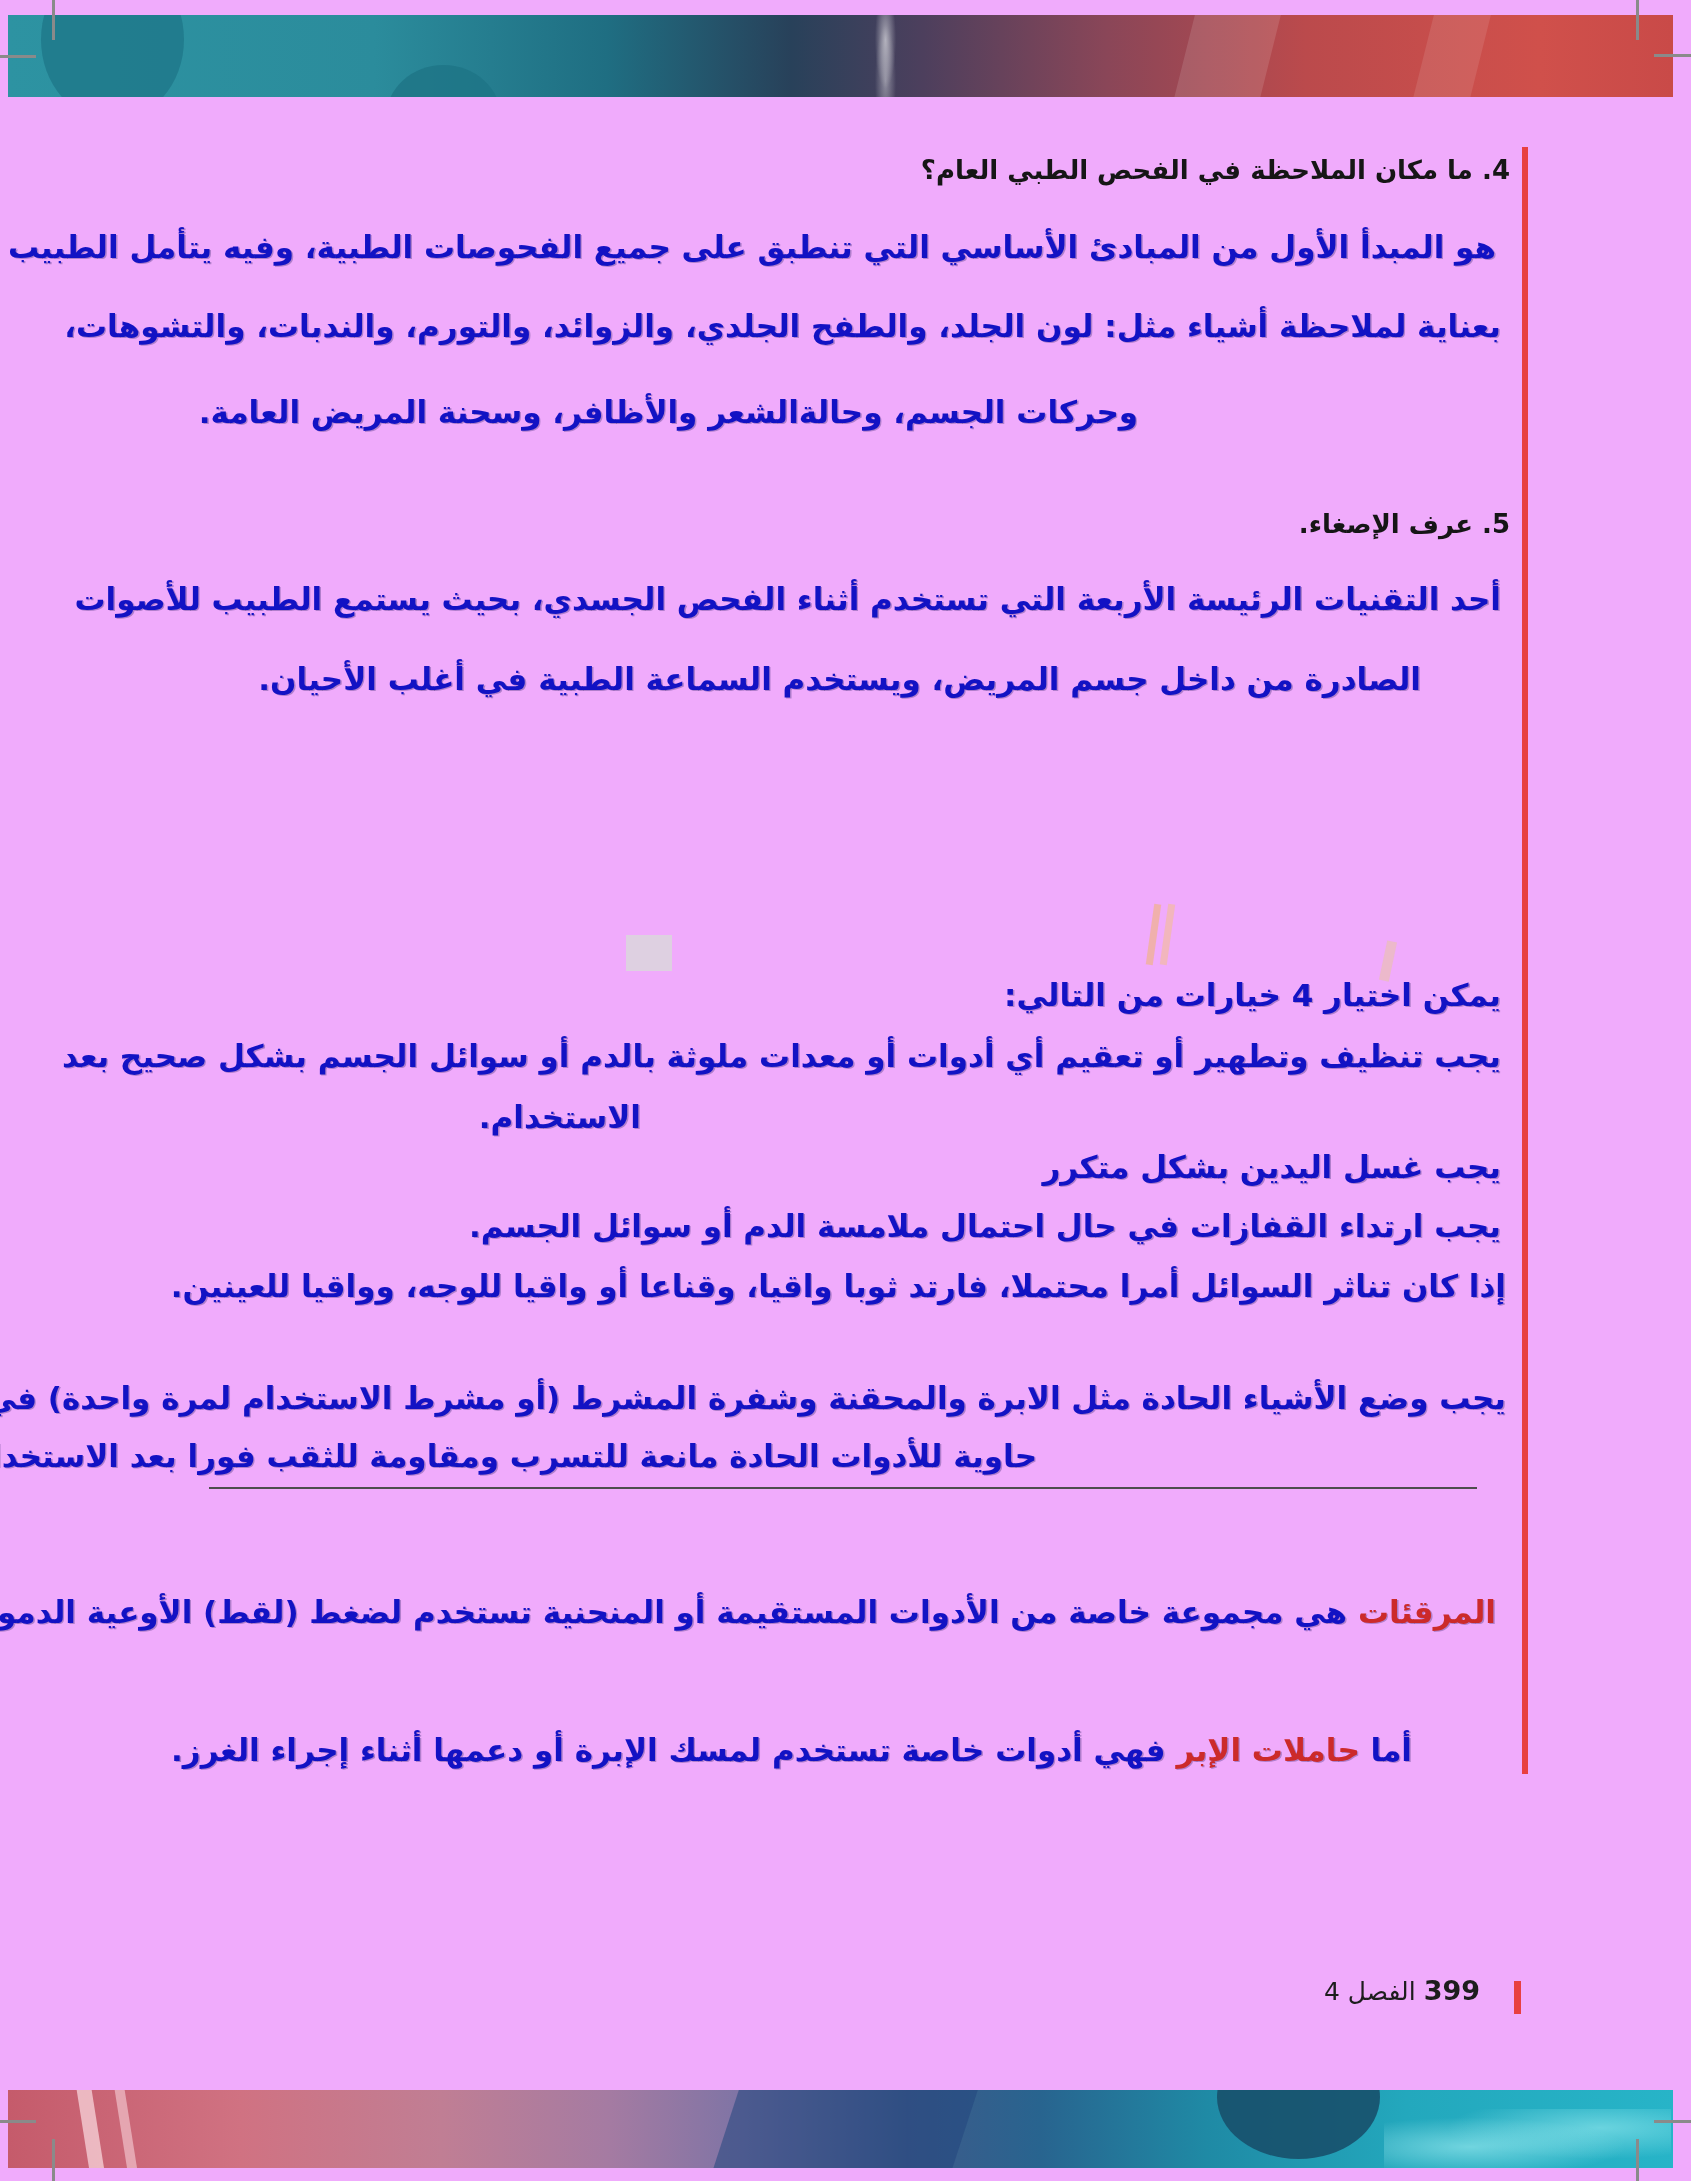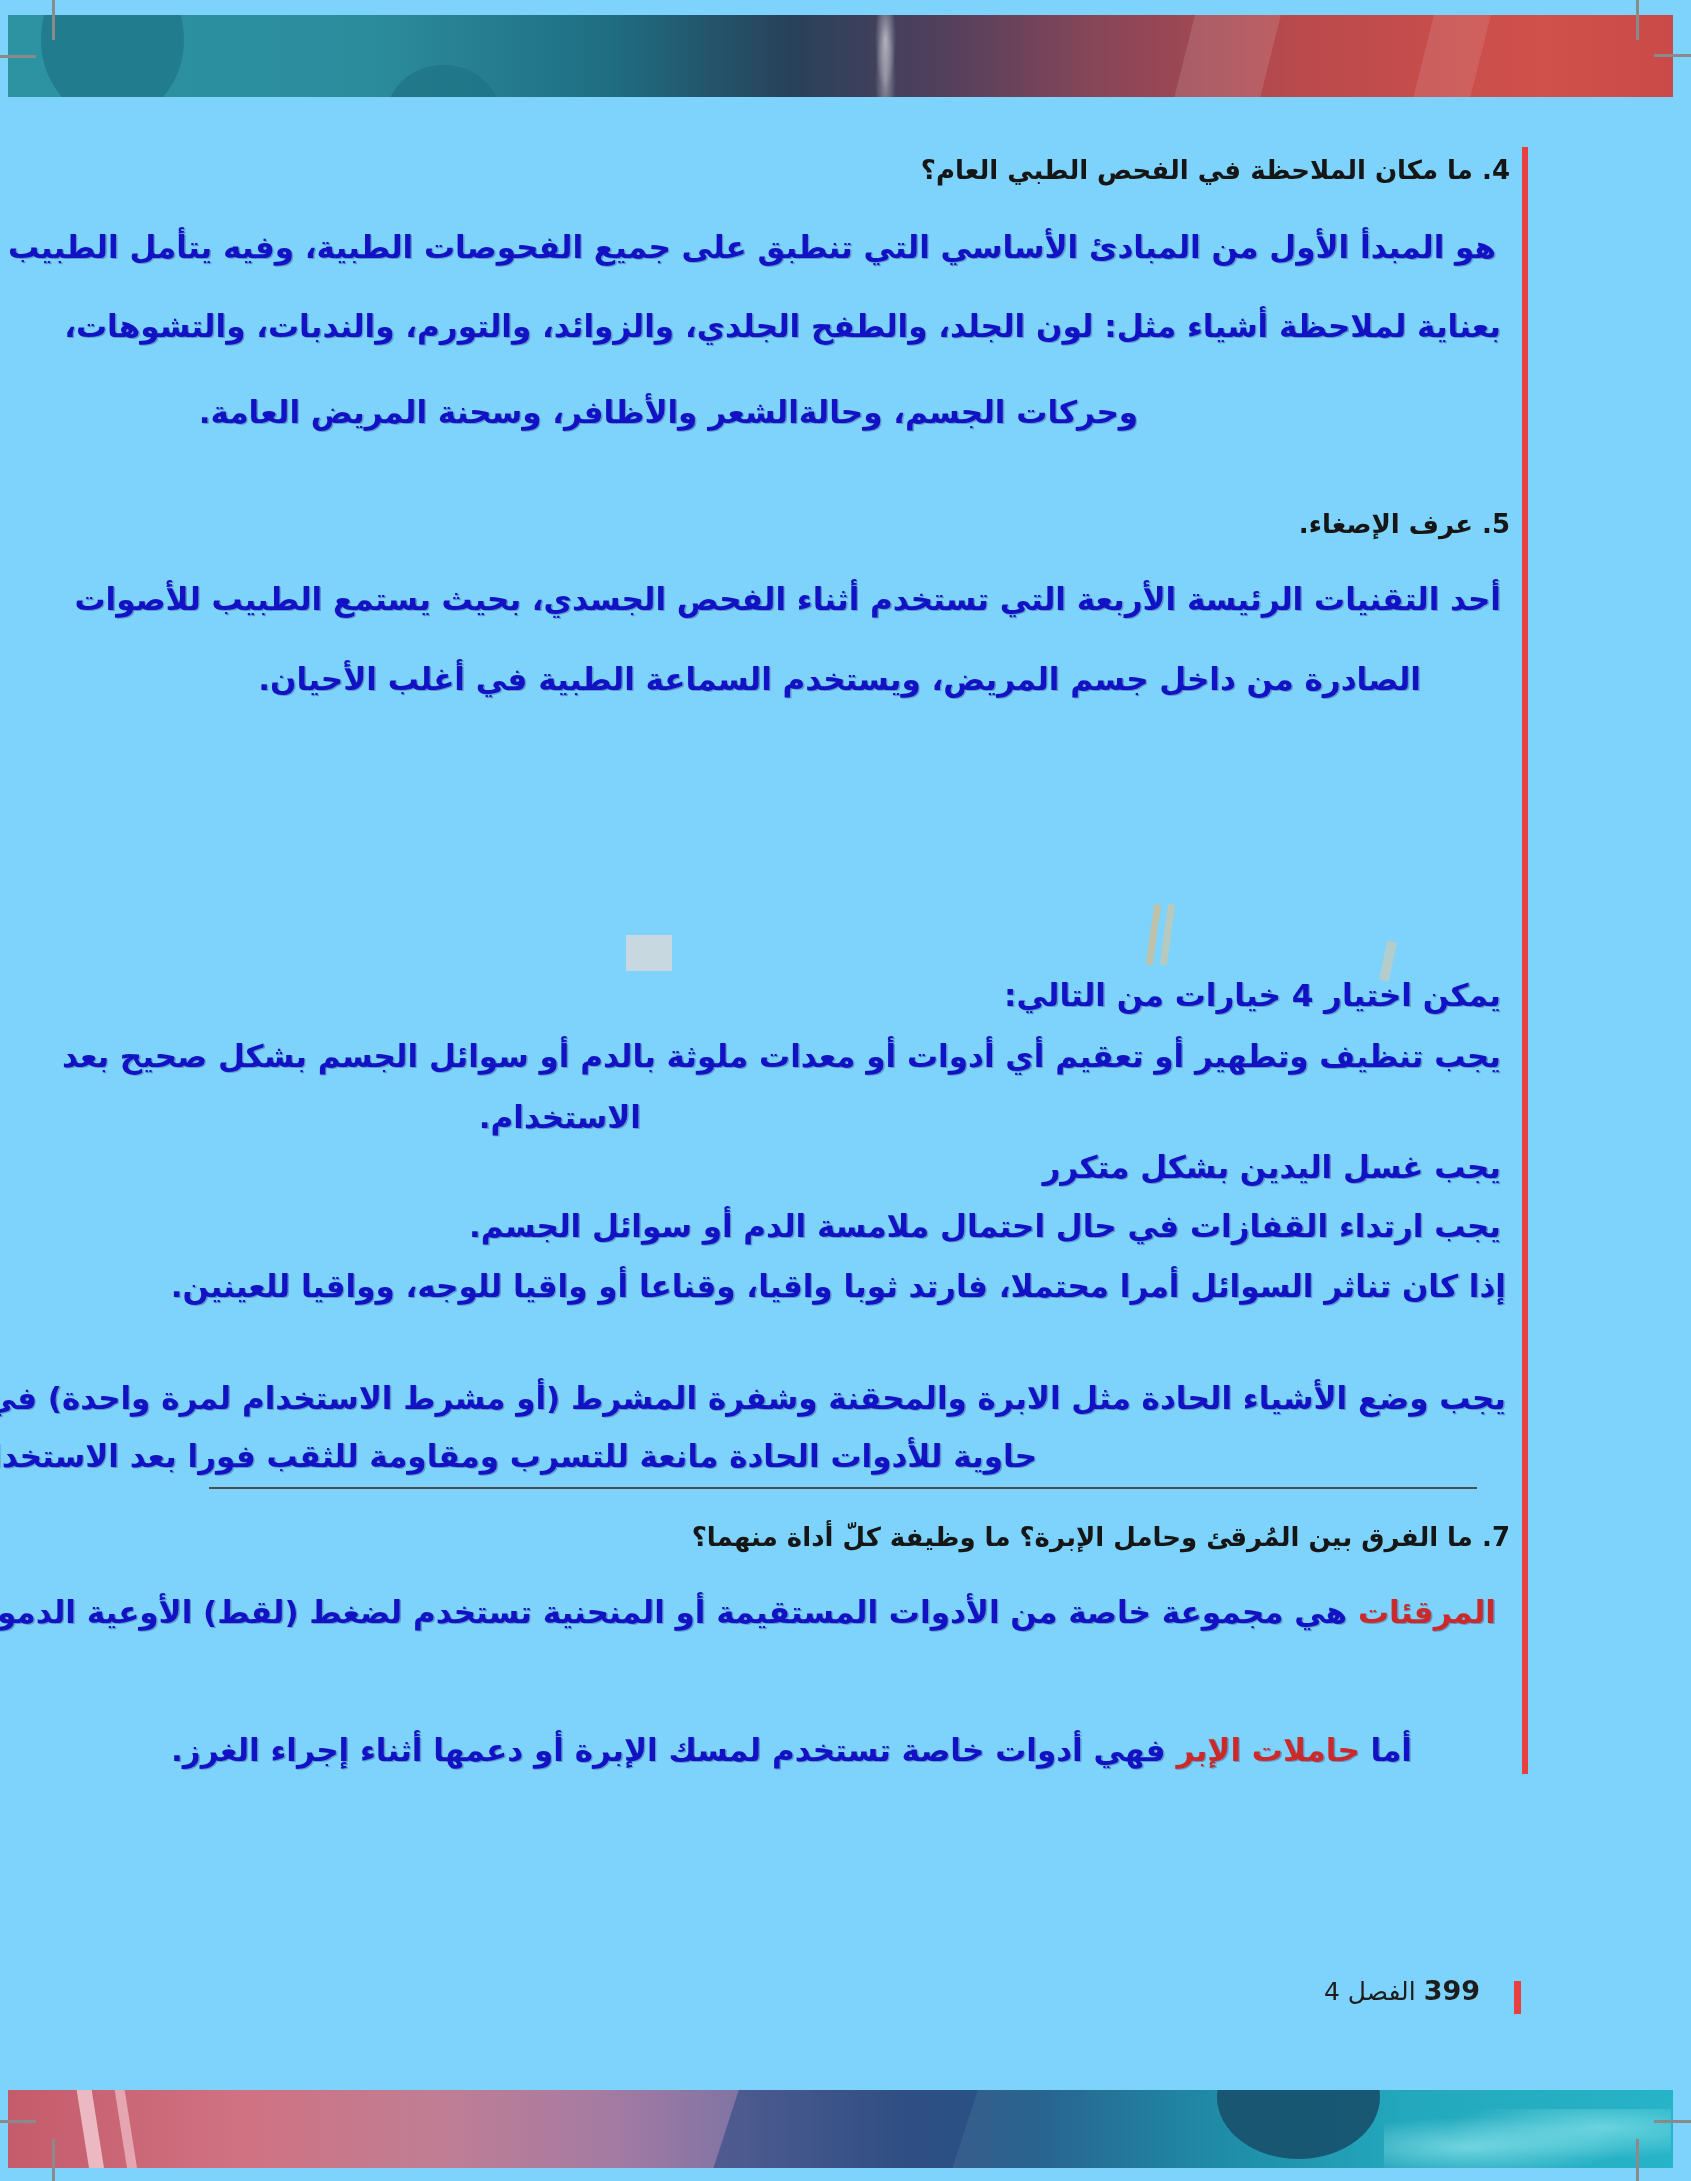--- a/index.html
+++ b/index.html
@@ -1,16 +1,16 @@
 <!DOCTYPE html>
 <html lang="ar" style="--answer-blue: #1212c4; --term-red: #cc2a2a;"><head>
 <meta charset="utf-8">
 <style>
   html,body{margin:0;padding:0;background:#fff;}
-  .page{position:relative;width:1692px;height:2181px;background:#7dd3fc;overflow:hidden;
+  .page{position:relative;width:1692px;height:2181px;background:#f0abfc;overflow:hidden;
         font-family:"DejaVu Sans",sans-serif;}
   
   .band{position:absolute;left:7.6px;width:1665px;height:82px;overflow:hidden;}
   .band-top{top:15.3px;
     background:linear-gradient(90deg,#2d93a2 0%,#2b8c9c 22%,#1f6e82 36%,#28415a 47%,
                #4d3f5d 55%,#8a4658 66%,#bb4a4c 78%,#d0504b 92%,#c94a48 100%);}
   .band-bottom{top:2090px;height:78px;
     background:linear-gradient(90deg,#c55b6b 0%,#d07282 14%,#c07e94 26%,#a57ba2 36%,
                #7f74a5 44%,#3f5a8a 54%,#28648f 62%,#1f8aa5 72%,#23a8bd 84%,#27b4c8 100%);}
   .blob{position:absolute;border-radius:50%;}
@@ -80,21 +80,20 @@
   <div class="a" style="top:1038px;right:191px;">يجب تنظيف وتطهير أو تعقيم أي أدوات أو معدات ملوثة بالدم أو سوائل الجسم بشكل صحيح بعد</div>
   <div class="a" style="top:1099px;right:1051px;">الاستخدام.</div>
   <div class="a" style="top:1149px;right:191px;">يجب غسل اليدين بشكل متكرر</div>
   <div class="a" style="top:1208px;right:191px;">يجب ارتداء القفازات في حال احتمال ملامسة الدم أو سوائل الجسم.</div>
   <div class="a" style="top:1268px;right:186px;">إذا كان تناثر السوائل أمرا محتملا، فارتد ثوبا واقيا، وقناعا أو واقيا للوجه، وواقيا للعينين.</div>
   <div class="a" style="top:1380px;right:186px;">يجب وضع الأشياء الحادة مثل الابرة والمحقنة وشفرة المشرط (أو مشرط الاستخدام لمرة واحدة) في</div>
   <div class="a" style="top:1438px;right:655px;">حاوية للأدوات الحادة مانعة للتسرب ومقاومة للثقب فورا بعد الاستخدام.</div>
 
   <div class="divider" style="top:1487px;left:209px;width:1268px;"></div>
 
-  <div class="q" style="top:1522px;right:182px;">7. ما الفرق بين المُرقئ وحامل الإبرة؟ ما وظيفة كلّ أداة منهما؟</div>
   <div class="a" style="top:1594px;right:196px;">
     <span class="red-term">المرقئات</span>
     <span>هي مجموعة خاصة من الأدوات المستقيمة أو المنحنية تستخدم لضغط (لقط) الأوعية الدموية</span>
   </div>
   <div class="a" style="top:1732px;right:280px;">
     <span>أما</span>
     <span class="red-term">حاملات الإبر</span>
     <span>فهي أدوات خاصة تستخدم لمسك الإبرة أو دعمها أثناء إجراء الغرز.</span>
   </div>
 

